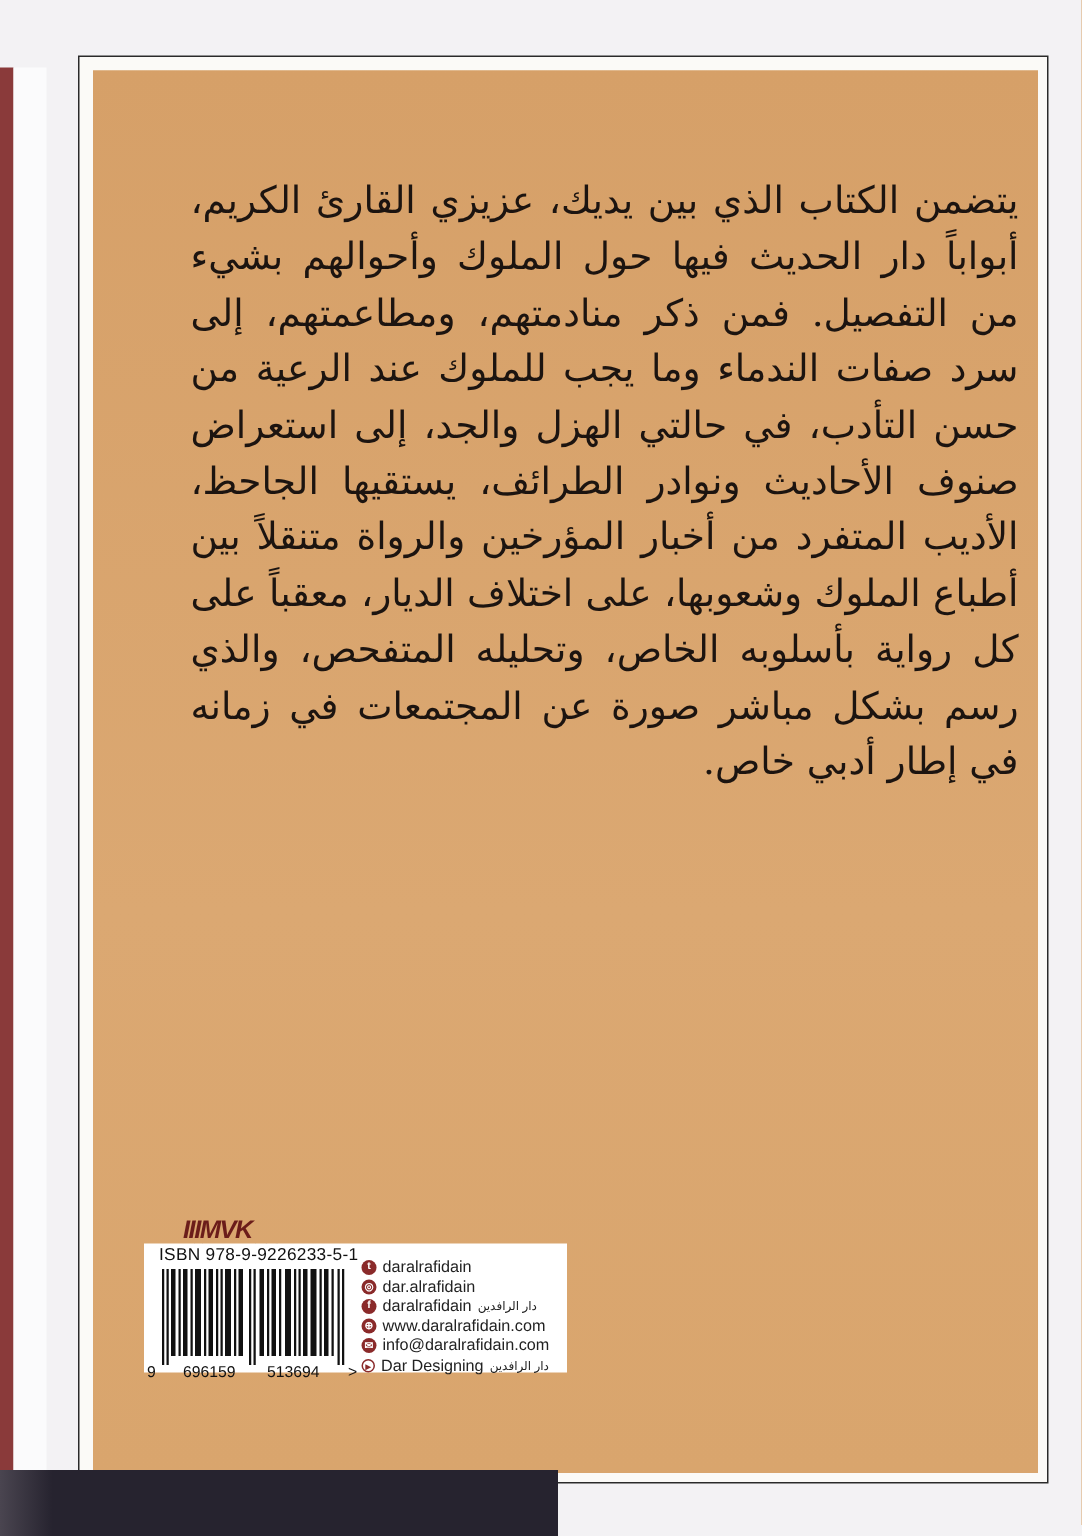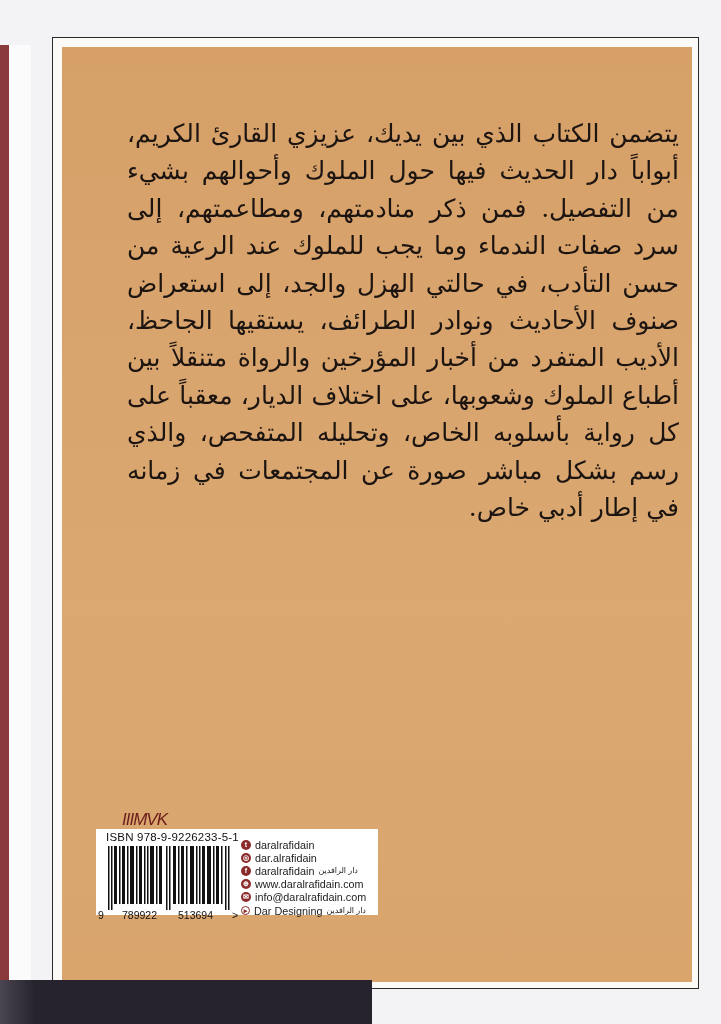--- a/index.html
+++ b/index.html
@@ -35,21 +35,21 @@
   }
   .body-text {
     position:absolute; left:65px; top:68px; width:552px;
     direction:rtl; text-align:justify; text-align-last:right;
     color:#1c1410; font-size:25px; line-height:37.4px;
   }
   .body-text p { margin:0 0 20px 0; }
   .logo {
     position:absolute; left:60px; top:763px; width:80px; height:30px;
   }
-  .logo-mark { font-family:"Liberation Sans", sans-serif; font-weight:normal; font-style:italic; font-size:17px; color:#6b1d1a; letter-spacing:-1px; }
+  .logo-mark { font-family:"Liberation Sans", sans-serif; font-weight:bold; font-style:italic; font-size:17px; color:#6b1d1a; letter-spacing:-1px; }
   .logo-sub { font-family:"Liberation Sans", sans-serif; font-size:4px; color:#3a2a20; display:block; margin-top:-2px; }
   .info-box {
     position:absolute; left:34px; top:782px; width:282px; height:86px;
     background:#ffffff;
   }
   .isbn {
     position:absolute; left:10px; top:2px; font-family:"Liberation Sans", sans-serif;
     font-size:11.5px; color:#111; letter-spacing:0.2px;
   }
   .barcode { position:absolute; left:12px; top:17px; width:128px; height:64px; }
@@ -119,21 +119,21 @@
         <rect x="99" y="0" width="4" height="58"></rect>
           <rect x="105" y="0" width="1.5" height="58"></rect>
         <rect x="108" y="0" width="3" height="58"></rect>
           <rect x="113" y="0" width="1.5" height="58"></rect>
         <rect x="117" y="0" width="1.5" height="64"></rect>
           <rect x="120" y="0" width="1.5" height="64"></rect>
       </g>
     </svg>
     <div class="barcode-nums">
       <span style="left:0">9</span>
-      <span style="left:24px">789922</span>
+      <span style="left:24px">696159</span>
       <span style="left:80px">513694</span>
       <span style="left:134px">&gt;</span>
     </div>
 
     <div class="contacts">
       <div class="contact">
         <span class="c-icon">t</span>
         <span>daralrafidain</span>
       </div>
       <div class="contact">

